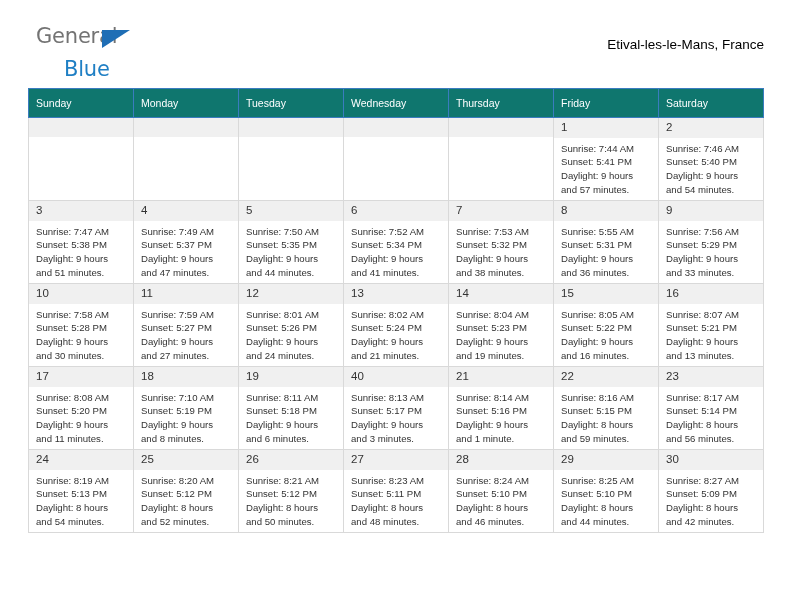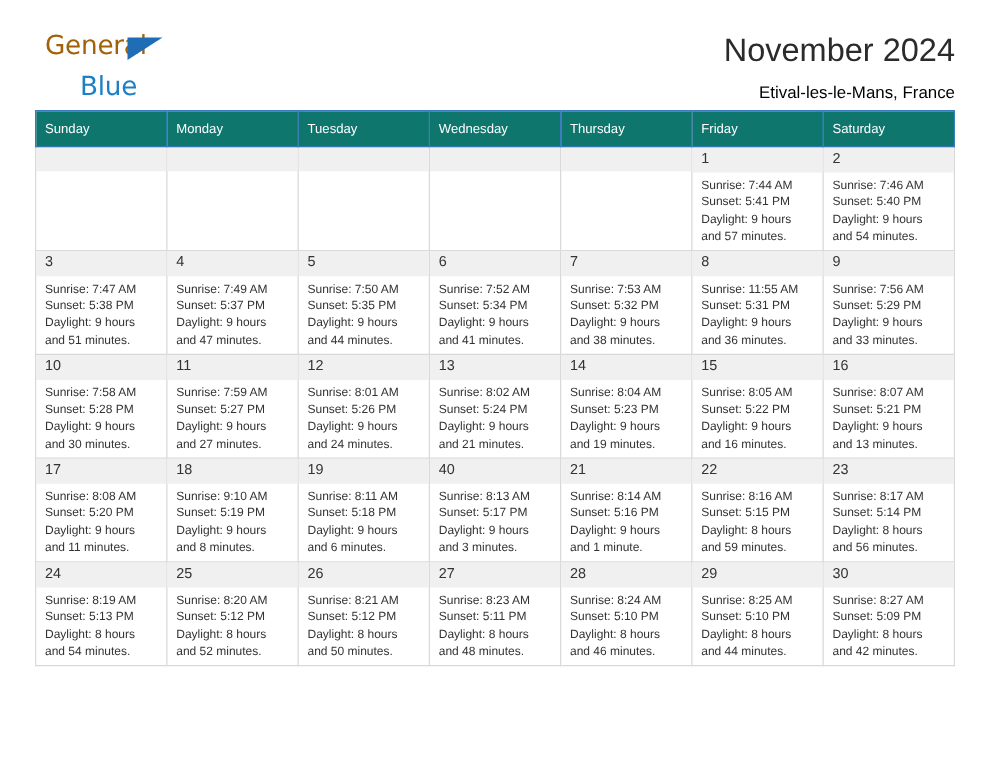--- a/index.html
+++ b/index.html
@@ -36,21 +36,21 @@
     width: 120px;
     height: 48px;
     user-select: none;
   }
   .logo-general {
     position: absolute;
     left: 8px;
     top: 0px;
     font-size: 21px;
     letter-spacing: -0.2px;
-    color: #a16207;
+    color: #737373;
     font-family: "DejaVu Sans", sans-serif;
   }
   .logo-blue {
     position: absolute;
     left: 36px;
     top: 33px;
     font-size: 21px;
     letter-spacing: -0.2px;
     color: #1f7fc4;
     font-family: "DejaVu Sans", sans-serif;
@@ -139,21 +139,20 @@
 
   <div class="header">
 
     <div class="logo">
       <span class="logo-general">General</span>
       <span class="logo-triangle"></span>
       <span class="logo-blue">Blue</span>
     </div>
 
     <div class="title-block">
-      <h1 class="cal-title">November 2024</h1>
       <div class="cal-subtitle">Etival-les-le-Mans, France</div>
     </div>
 
   </div>
 
   <table class="calendar">
     <thead>
       <tr>
         <th>Sunday</th>
         <th>Monday</th>
@@ -267,21 +266,21 @@
                 <div>Sunset: 5:32 PM</div>
                 <div>Daylight: 9 hours</div>
                 <div>and 38 minutes.</div>
               </div>
             </div>
           </td>
           <td>
             <div class="cell-inner">
               <div class="daynum">8</div>
               <div class="details">
-                <div>Sunrise: 11:55 AM</div>
+                <div>Sunrise: 5:55 AM</div>
                 <div>Sunset: 5:31 PM</div>
                 <div>Daylight: 9 hours</div>
                 <div>and 36 minutes.</div>
               </div>
             </div>
           </td>
           <td>
             <div class="cell-inner">
               <div class="daynum">9</div>
               <div class="details">
@@ -381,21 +380,21 @@
                 <div>Sunset: 5:20 PM</div>
                 <div>Daylight: 9 hours</div>
                 <div>and 11 minutes.</div>
               </div>
             </div>
           </td>
           <td>
             <div class="cell-inner">
               <div class="daynum">18</div>
               <div class="details">
-                <div>Sunrise: 9:10 AM</div>
+                <div>Sunrise: 7:10 AM</div>
                 <div>Sunset: 5:19 PM</div>
                 <div>Daylight: 9 hours</div>
                 <div>and 8 minutes.</div>
               </div>
             </div>
           </td>
           <td>
             <div class="cell-inner">
               <div class="daynum">19</div>
               <div class="details">

